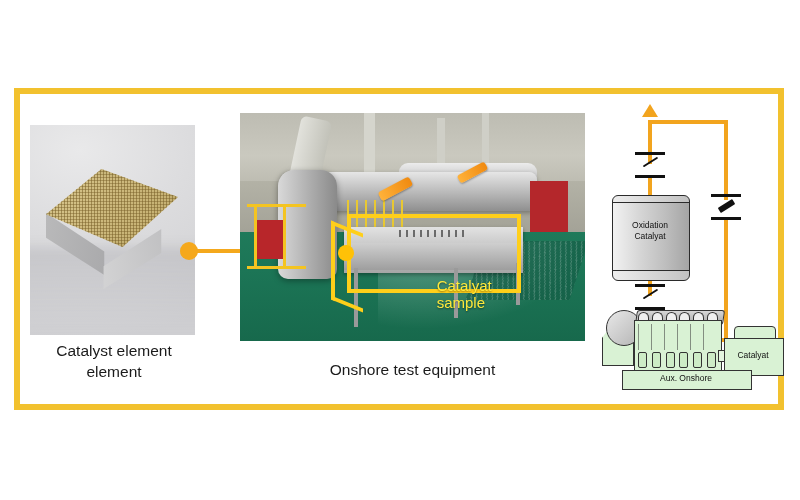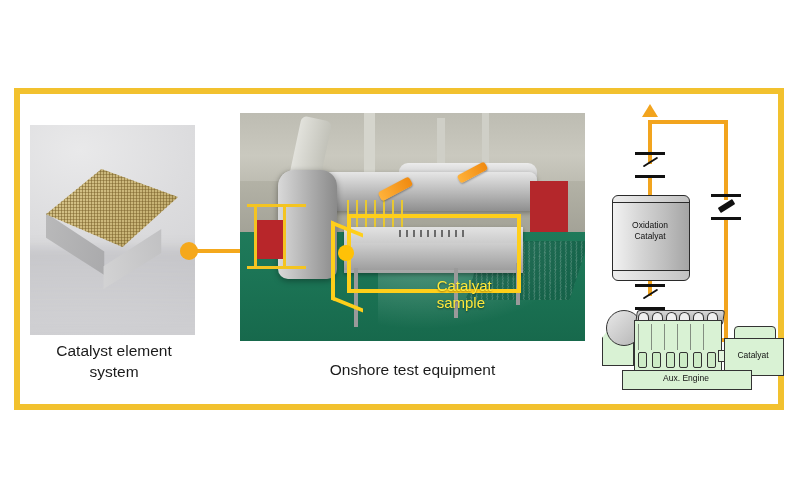--- a/index.html
+++ b/index.html
@@ -214,21 +214,21 @@
     <div class="sample-photo">
       <div class="blk">
         <div class="blk-left"></div>
         <div class="blk-right"></div>
         <div class="blk-top"></div>
       </div>
     </div>
   </div>
   <div class="caption cap-left">
     <div>Catalyst element</div>
-    <div>system</div>
+    <div>element</div>
   </div>
 
   <div class="conn-line"></div>
   <div class="conn-dot"></div>
 
   <div class="photo-panel">
     <div class="ph-bg"></div>
     <div class="ph-ceiling"></div>
     <div class="ph-back"></div>
     <div class="ph-floor"></div>
@@ -318,16 +318,16 @@
       <div class="port"></div>
       <div class="port"></div>
       <div class="port"></div>
       <div class="port"></div>
     </div>
     <div class="coupling"></div>
     <div class="gen-top"></div>
     <div class="gen-body"></div>
     <div class="gen-lbl">Catalyat</div>
     <div class="eng-base"></div>
-    <div class="eng-base-lbl">Aux. Engine</div>
+    <div class="eng-base-lbl">Aux. Onshore</div>
   </div>
 
 </div>
 
 </body></html>

